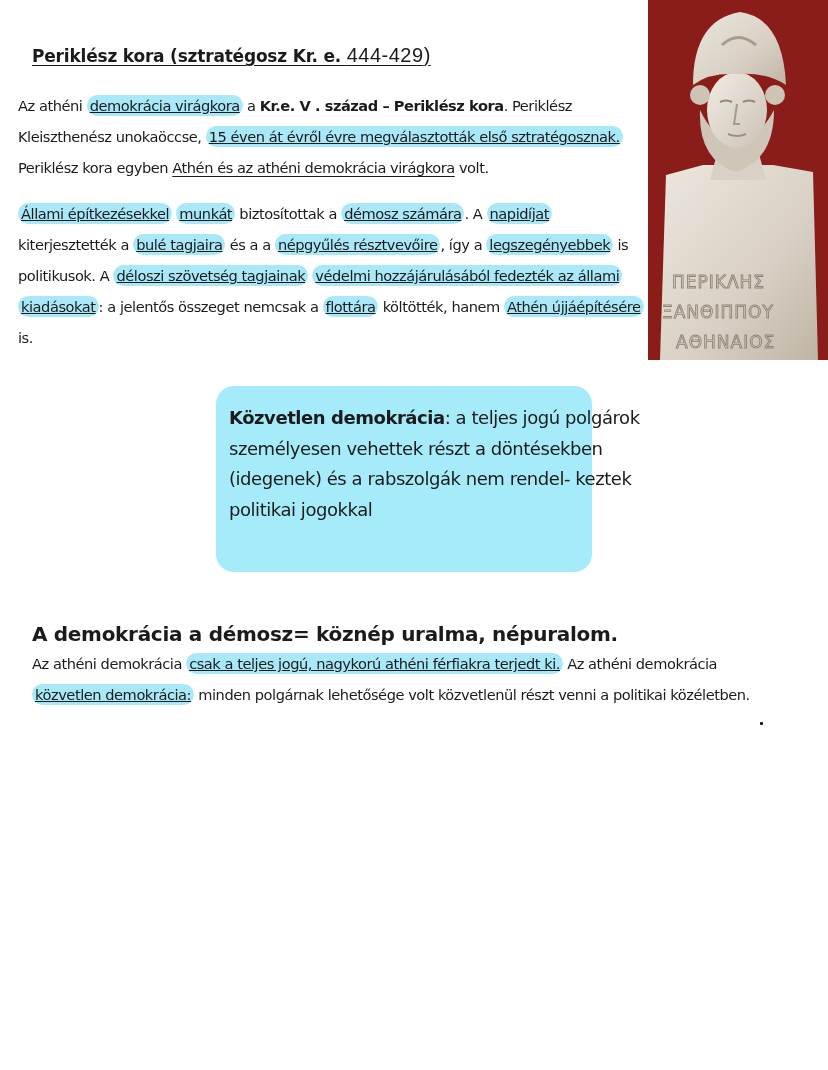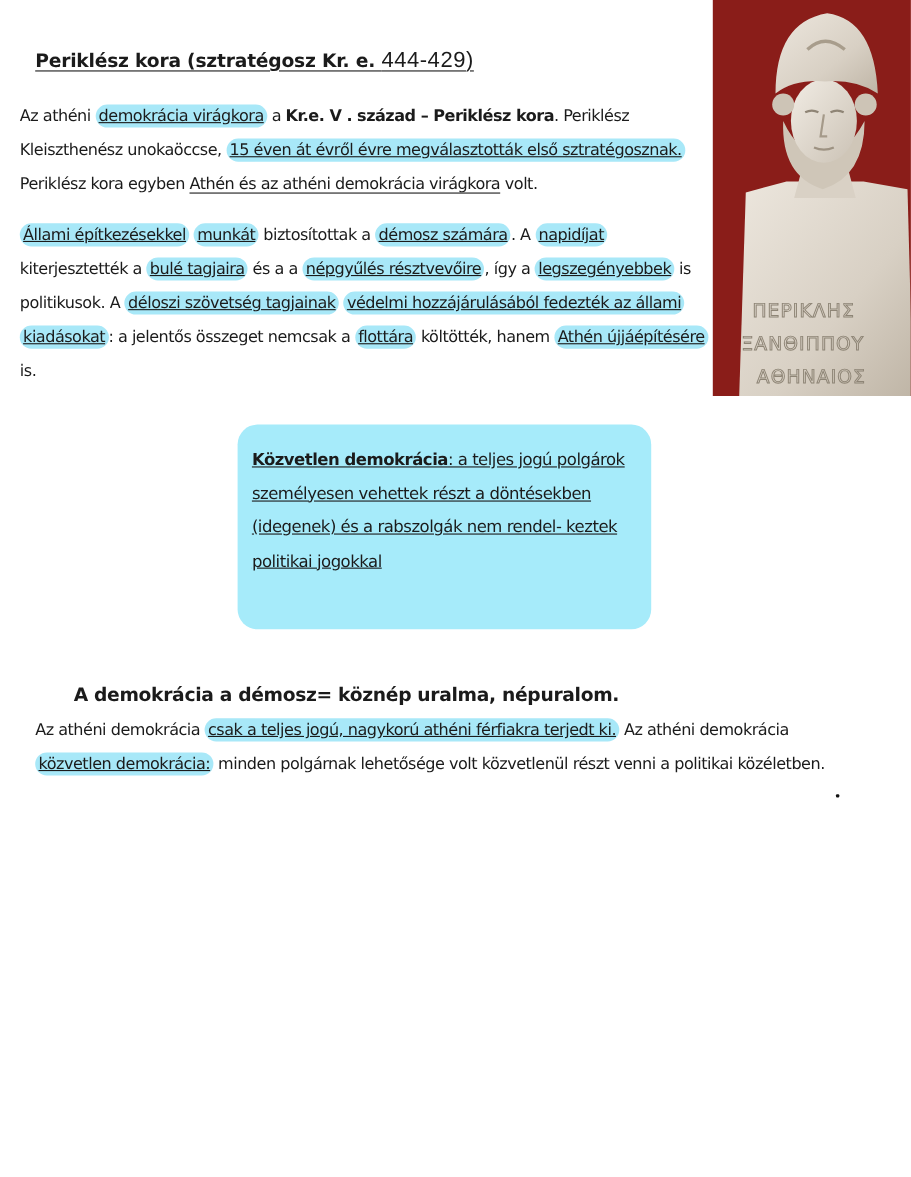--- a/index.html
+++ b/index.html
@@ -47,47 +47,44 @@
     .b { font-weight: bold; }
     #p1 { top: 90px; }
     #p2 { top: 198px; }
 
     .portrait {
       position: absolute;
       left: 648px; top: 0;
       width: 180px; height: 360px;
       background: #8a1d19;
       overflow: hidden;
-      padding-left: 12px;
     }
     .portrait svg { display: block; }
 
     .callout {
       position: absolute;
       left: 216px; top: 386px;
       width: 376px; height: 186px;
       background: #a6ebfa;
       border-radius: 18px;
       padding: 17px 14px 0 13px;
     }
     .callout .line {
       height: 30.5px;
       line-height: 30.5px;
-      font-size: 15px;
-      text-decoration: underline;
+      font-size: 18px;
     }
 
     .section-title {
       position: absolute;
       left: 32px; top: 622px;
-      font-size: 17px;
+      font-size: 20px;
       font-weight: bold;
       letter-spacing: -0.3px;
       white-space: nowrap;
-      margin-left: 35px;
     }
     #p3 { top: 648px; left: 32px; }
     #p3 .line { height: 31px; line-height: 31px; }
 
     .stray-dot {
       position: absolute;
       left: 760px; top: 722px;
       width: 3px; height: 3px;
       background: #111;
       border-radius: 1px;

